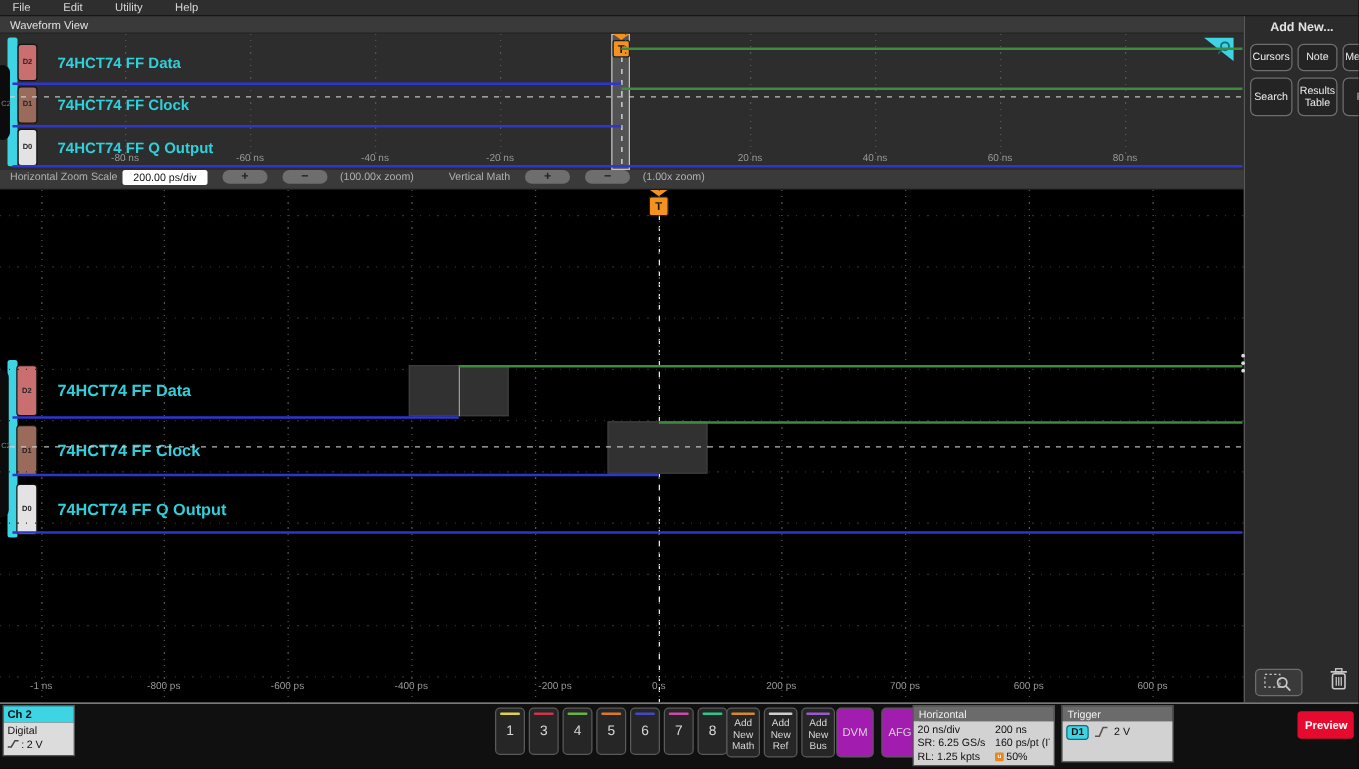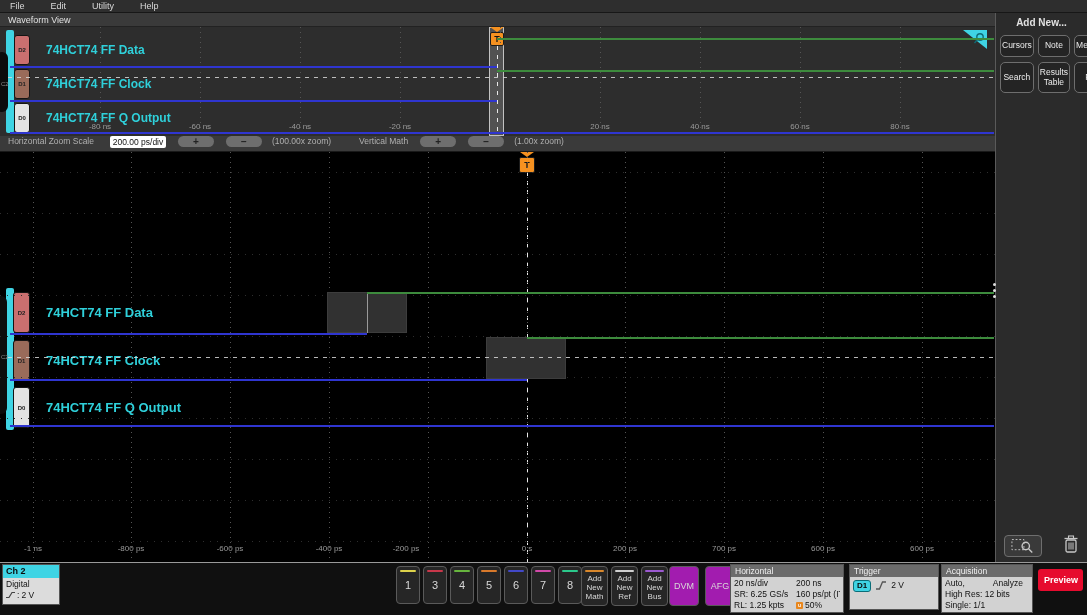--- a/index.html
+++ b/index.html
@@ -49,21 +49,21 @@
     color:#141414;font-size:9px;font-weight:bold;display:flex;align-items:center;justify-content:center;}
   .t-dash{width:1px;background-image:repeating-linear-gradient(to bottom,#e8e8e8 0 4px,transparent 4px 9px);}
   #ov-zoom-box{position:absolute;left:489px;top:0;width:15px;height:109px;
     background:rgba(170,170,170,.30);border:1px solid #c2c2c2;}
   #ov-corner-zoom{position:absolute;right:8px;top:3px;}
 
   
   #zoom-toolbar{position:absolute;left:0;top:136px;width:995px;height:16px;background:#3a3a3a;
     display:flex;align-items:flex-start;font-size:8.5px;color:#b0b0b0;border-bottom:1px solid #191919;}
   #zoom-toolbar .lbl{margin-left:8px;}
-  #zscale-input{width:56px;height:12px;margin-left:16px;border:none;background:#fff;color:#111;
+  #zscale-input{width:68px;height:12px;margin-left:4px;border:none;background:#fff;color:#111;
     font-size:8.5px;text-align:center;border-radius:2px;padding:0;}
   .zbtn{width:36px;height:11px;margin-left:12px;background:#6e6e6e;border:none;border-radius:6px;
     color:#222;font-size:10px;font-weight:bold;line-height:9px;text-align:center;padding:0;}
   #toolbar-close{position:absolute;left:1062px;top:138px;width:14px;height:13px;color:#c8c8c8;
     font-size:11px;line-height:13px;text-align:center;cursor:default;}
 
   
   #right-panel{position:absolute;left:995px;top:13px;width:92px;height:549px;background:#2b2b2b;
     border-left:1px solid #5a5a5a;}
   #rp-title{font-size:10px;font-weight:bold;color:#e2e2e2;text-align:center;margin-top:4px;}
@@ -253,21 +253,21 @@
       <div class="dashline" style="top: 205px;"></div>
       <div class="seg" style="left: 10px; top: 181px; width: 357px; background: rgb(47, 53, 208);"></div>
       <div class="seg" style="left: 367px; top: 140px; width: 627px; background: rgb(61, 139, 61);"></div>
       <div class="seg" style="left: 10px; top: 227px; width: 517px; background: rgb(47, 53, 208);"></div>
       <div class="seg" style="left: 527px; top: 185px; width: 467px; background: rgb(61, 139, 61);"></div>
       <div class="seg" style="left: 10px; top: 273px; width: 984px; background: rgb(47, 53, 208);"></div>
       <div class="tick" style="left: 10px; top: 392px;">-1 ns</div>
       <div class="tick" style="left: 108px; top: 392px;">-800 ps</div>
       <div class="tick" style="left: 207px; top: 392px;">-600 ps</div>
       <div class="tick" style="left: 306px; top: 392px;">-400 ps</div>
-      <div class="tick" style="left: 383px; top: 392px;">-200 ps</div>
+      <div class="tick" style="left: 421px; top: 392px;">-200 ps</div>
       <div class="tick" style="left: 504px; top: 392px;">0 s</div>
       <div class="tick" style="left: 602px; top: 392px;">200 ps</div>
       <div class="tick" style="left: 701px; top: 392px;">700 ps</div>
       <div class="tick" style="left: 800px; top: 392px;">600 ps</div>
       <div class="tick" style="left: 899px; top: 392px;">600 ps</div>
     </div>
 
   <div id="right-panel">
     <div id="rp-title">Add New...</div>
     <div id="rp-grid">
@@ -364,28 +364,17 @@
       <div class="panel-hdr">Trigger</div>
       <div class="panel-body">
         <span id="trig-src">D1</span>
         <svg width="12" height="11" viewBox="0 0 12 11">
           <polyline points="1,9 4.5,9 7.5,2 11,2" fill="none" stroke="#555" stroke-width="1.3"></polyline>
         </svg>
         <span>2 V</span>
       </div>
     </div>
 
-    <div class="info-panel" id="acq-panel">
-      <div class="panel-hdr">Acquisition</div>
-      <div class="panel-body">
-        <div id="acq-row1">
-          <span>Auto,</span>
-          <span>Analyze</span>
-        </div>
-        <div>High Res: 12 bits</div>
-        <div>Single: 1/1</div>
-      </div>
-    </div>
 
     <button id="preview-btn">Preview</button>
   </div>
 
 </div>
 
 </body></html>

